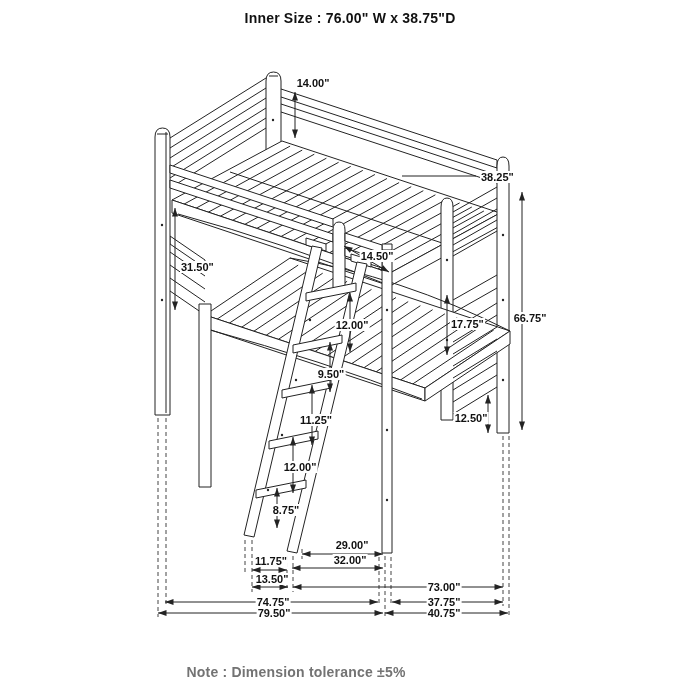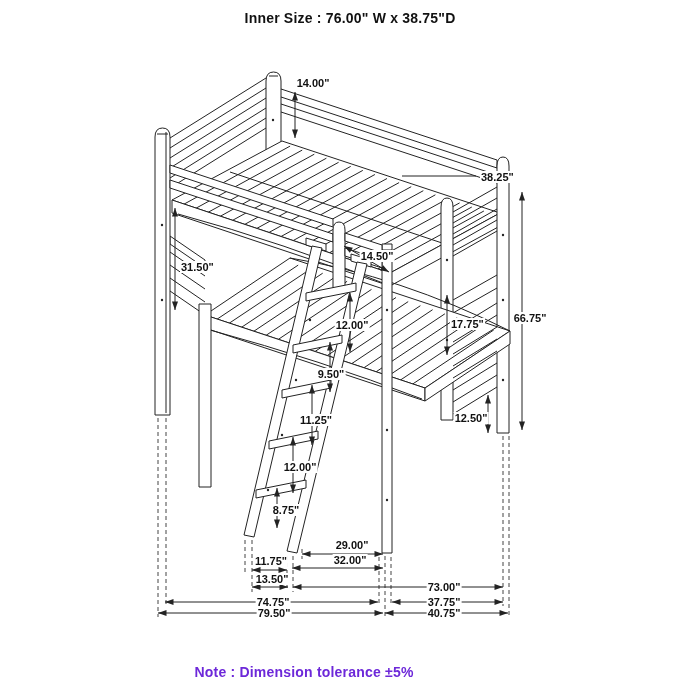--- a/index.html
+++ b/index.html
@@ -6,22 +6,22 @@
   #stage{position:relative;width:700px;height:700px;background:#ffffff;overflow:hidden;
          font-family:"Liberation Sans",sans-serif;}
   #drawing{position:absolute;left:0;top:0;}
   #labels{position:absolute;left:0;top:0;width:700px;height:700px;pointer-events:none;}
   .dim-label{position:absolute;font:bold 11px "Liberation Sans",sans-serif;color:#111;
              background:#fff;padding:0 1px;white-space:nowrap;line-height:12px;}
   .dim-label.mid{transform:translate(-50%,-50%);}
   .dim-label.start{transform:translate(0,-50%);}
   .title-text{position:absolute;left:0;top:10px;width:700px;text-align:center;
               font:bold 14px "Liberation Sans",sans-serif;color:#111;letter-spacing:.2px;}
-  .note-text{position:absolute;left:8px;top:664px;width:592px;text-align:center;
-             font:bold 14px "Liberation Sans",sans-serif;color:#6d28d9;letter-spacing:.2px;}
+  .note-text{position:absolute;left:0;top:664px;width:592px;text-align:center;
+             font:bold 14px "Liberation Sans",sans-serif;color:#737373;letter-spacing:.2px;}
   .ln{stroke:#232323;stroke-width:1;fill:none;}
   .pc{stroke:#232323;stroke-width:1;fill:#ffffff;}
   .dash{stroke:#444;stroke-width:1;fill:none;stroke-dasharray:4,3;}
   .dot{fill:#232323;}
 </style>
 </head>
 <body>
 
 <div id="stage">
 

